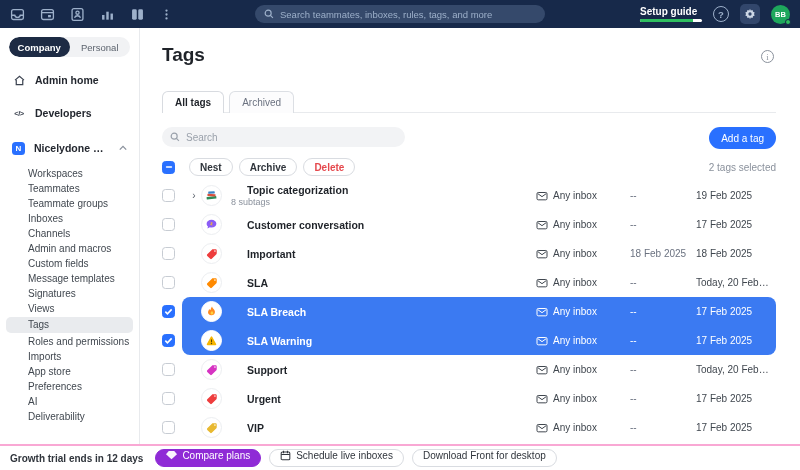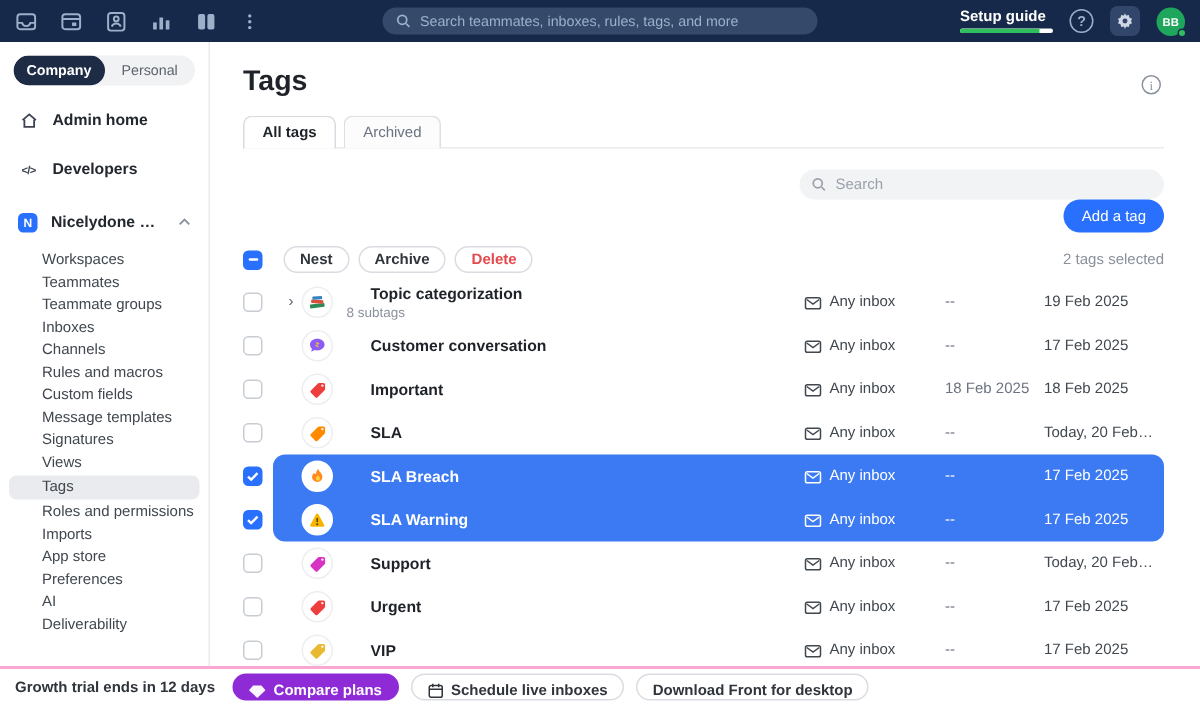--- a/index.html
+++ b/index.html
@@ -43,25 +43,25 @@
   .sub-list { margin-top:8px; }
   .sub-item { font-size:10px; color:#40474f; padding:0 12px 0 28px; height:15px; line-height:15px; cursor:pointer;
     white-space:nowrap; }
   .sub-item.active { background:#e9ebee; border-radius:5px; margin:1px 6px; padding-left:22px; height:16px; line-height:16px; }
 
   
   .main { flex:1; padding:16px 24px 0 22px; position:relative; }
   .page-title { font-size:19px; font-weight:bold; color:#1f2329; }
   .info-btn { position:absolute; top:22px; right:26px; width:13px; height:13px; border:1.2px solid #8a919c;
     border-radius:50%; color:#8a919c; font-size:8.5px; display:grid; place-items:center; cursor:pointer; font-family:"Liberation Serif",serif; }
-  .tabs { display:flex; margin-top:10px; border-bottom:1px solid #e8eaed; }
+  .tabs { display:flex; margin-top:24px; border-bottom:1px solid #e8eaed; }
   .tab { height:22px; padding:0 12px; display:flex; align-items:center; font-size:10px; border:1px solid #dcdfe4;
     border-bottom:none; border-radius:6px 6px 0 0; margin-right:5px; cursor:pointer; background:#fcfcfd; color:#6b7280; position:relative; top:1px; }
   .tab.active { background:#fff; font-weight:bold; color:#1f2329; border-color:#d8dbe0; }
-  .controls { display:flex; align-items:flex-end; margin-top:14px;flex-direction:column; }
+  .controls { display:flex; align-items:flex-start; margin-top:14px; }
   .search-box { width:243px; height:20px; background:#f2f3f5; border-radius:10px; display:flex; align-items:center;
     gap:6px; padding:0 8px; color:#9aa1ab; font-size:10px; cursor:text; }
   .add-btn { margin-left:auto; height:22px; border:none; border-radius:11px; background:#2970ff; color:#fff;
     font-size:10px; padding:0 12px; cursor:pointer; font-family:inherit; }
   .toolbar { display:flex; align-items:center; margin-top:9px; gap:6px; }
   .pill { height:18px; border:1px solid #d9dce1; border-radius:9px; background:#fff; font-size:10px; font-weight:bold;
     color:#30353c; padding:0 10px; cursor:pointer; font-family:inherit; }
   .pill.danger { color:#e5484d; }
   .sel-count { margin-left:auto; font-size:10px; color:#8a919c; }
 
@@ -88,21 +88,21 @@
   .tag-sub { font-size:9px; color:#8a919c; margin-top:1px; }
   .trow.selected .tag-name, .trow.selected .tag-sub { color:#fff; }
   .cell-inbox { width:94px; display:flex; align-items:center; gap:5px; font-size:10px; color:#40474f; flex-shrink:0; }
   .cell2 { width:66px; font-size:10px; color:#6b7280; flex-shrink:0; }
   .cell3 { width:76px; font-size:10px; color:#40474f; flex-shrink:0; }
   .trow.selected .cell-inbox, .trow.selected .cell2, .trow.selected .cell3 { color:#fff; }
 
   
   .footer { height:26px; border-top:2px solid #f9a8d4; display:flex; align-items:center; padding:0 10px; gap:8px; }
   .trial-text { font-size:10px; font-weight:bold; color:#30353c; margin-right:4px; }
-  .fpill { height:18px; border-radius:9px; font-size:10px; font-weight:bold; display:flex; align-items:flex-end; gap:5px;
+  .fpill { height:18px; border-radius:9px; font-size:10px; font-weight:normal; display:flex; align-items:flex-start; gap:5px;
     padding:0 10px; cursor:pointer; border:1px solid #d9dce1; background:#fff; color:#30353c; font-family:inherit; }
   .fpill.purple { background:#8f2bd6; border-color:#8f2bd6; color:#fff; }
 </style>
 </head>
 <body>
 
 <div class="topbar">
   <div class="tb-icons">
     <svg width="15" height="15" viewBox="0 0 16 16" fill="none" stroke="#9db0ca" stroke-width="1.4">
         <rect x="1.7" y="2.7" width="12.6" height="10.6" rx="2"></rect>
@@ -193,21 +193,21 @@
           <path d="M1 5.5L5 1.5l4 4"></path>
         </svg>
     </div>
 
     <div class="sub-list">
         <div class="sub-item">Workspaces</div>
         <div class="sub-item">Teammates</div>
         <div class="sub-item">Teammate groups</div>
         <div class="sub-item">Inboxes</div>
         <div class="sub-item">Channels</div>
-        <div class="sub-item">Rules and macros</div>
+        <div class="sub-item">Admin and macros</div>
         <div class="sub-item">Custom fields</div>
         <div class="sub-item">Message templates</div>
         <div class="sub-item">Signatures</div>
         <div class="sub-item">Views</div>
         <div class="sub-item active">Tags</div>
         <div class="sub-item">Roles and permissions</div>
         <div class="sub-item">Imports</div>
         <div class="sub-item">App store</div>
         <div class="sub-item">Preferences</div>
         <div class="sub-item">AI</div>

